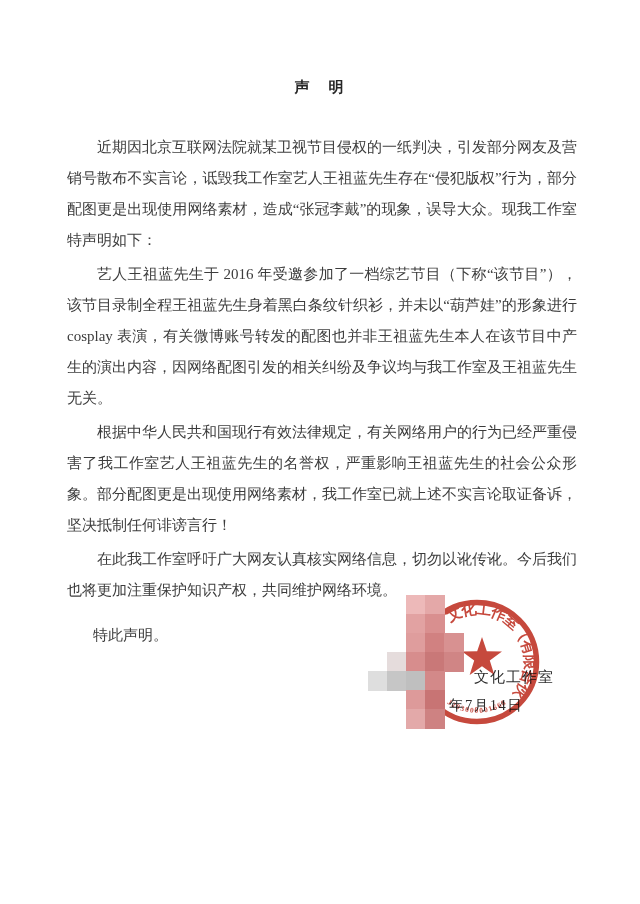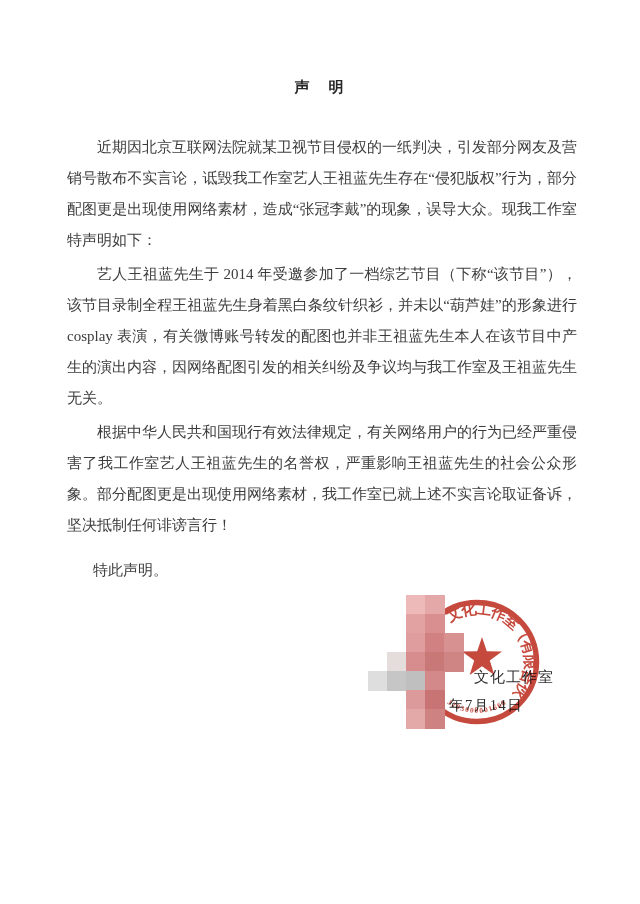--- a/index.html
+++ b/index.html
@@ -74,22 +74,23 @@
 </style>
 </head>
 <body>
 
 <div class="page">
 
   <h1 class="doc-title">声　明</h1>
 
   <div class="body-text">
     <p class="para">近期因北京互联网法院就某卫视节目侵权的一纸判决，引发部分网友及营销号散布不实言论，诋毁我工作室艺人王祖蓝先生存在“侵犯版权”行为，部分配图更是出现使用网络素材，造成“张冠李戴”的现象，误导大众。现我工作室特声明如下：</p>
-    <p class="para">艺人王祖蓝先生于 2014 年受邀参加了一档综艺节目（下称“该节目”），该节目录制全程王祖蓝先生身着黑白条纹针织衫，并未以“葫芦娃”的形象进行 cosplay 表演，有关微博账号转发的配图也并非王祖蓝先生本人在该节目中产生的演出内容，因网络配图引发的相关纠纷及争议均与我工作室及王祖蓝先生无关。</p>
+    <p class="para">艺人王祖蓝先生于 2016 年受邀参加了一档综艺节目（下称“该节目”），该节目录制全程王祖蓝先生身着黑白条纹针织衫，并未以“葫芦娃”的形象进行 cosplay 表演，有关微博账号转发的配图也并非王祖蓝先生本人在该节目中产生的演出内容，因网络配图引发的相关纠纷及争议均与我工作室及王祖蓝先生无关。</p>
     <p class="para">根据中华人民共和国现行有效法律规定，有关网络用户的行为已经严重侵害了我工作室艺人王祖蓝先生的名誉权，严重影响王祖蓝先生的社会公众形象。部分配图更是出现使用网络素材，我工作室已就上述不实言论取证备诉，坚决抵制任何诽谤言行！</p>
+    <p class="para">在此我工作室呼吁广大网友认真核实网络信息，切勿以讹传讹。今后我们也将更加注重保护知识产权，共同维护网络环境。</p>
     <p class="para-last">特此声明。</p>
   </div>
 
   <div class="signature-studio">文化工作室</div>
 
   <div class="signature-date">年7月14日</div>
 
   <svg class="seal-svg" viewBox="0 0 160 160">
     <defs>
       <path id="ringPath" d="M 40.68 107.53 A 48 48 0 1 1 113.94 113.94" fill="none"></path>

